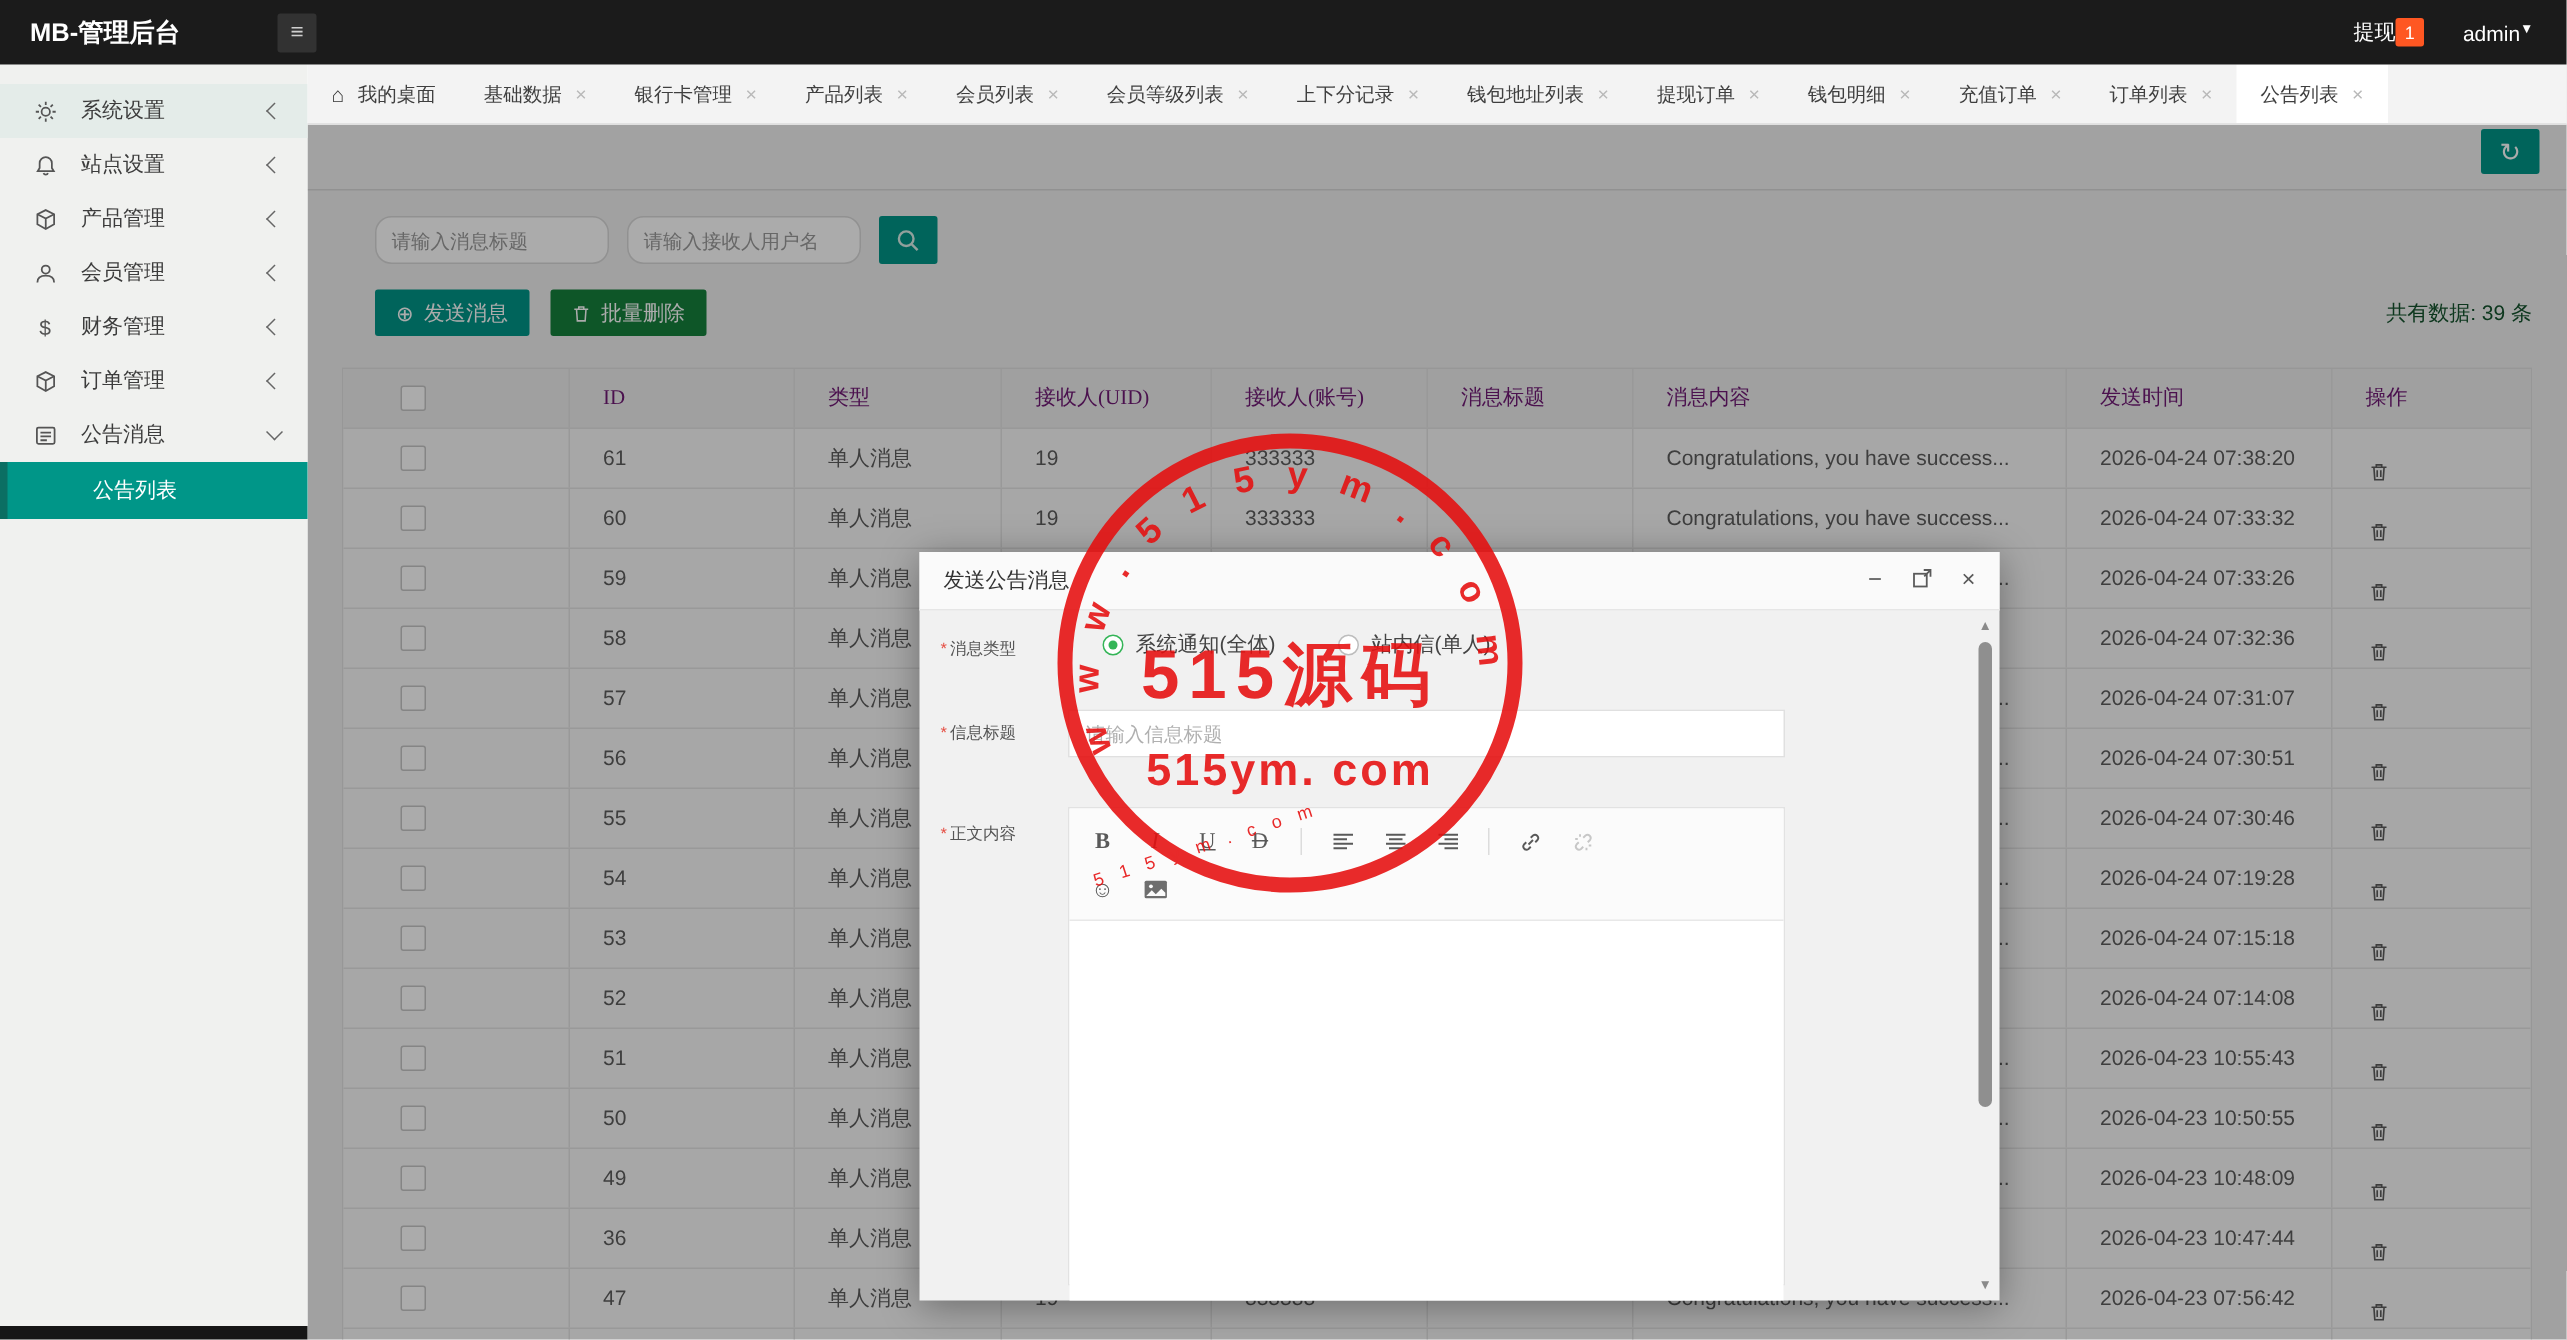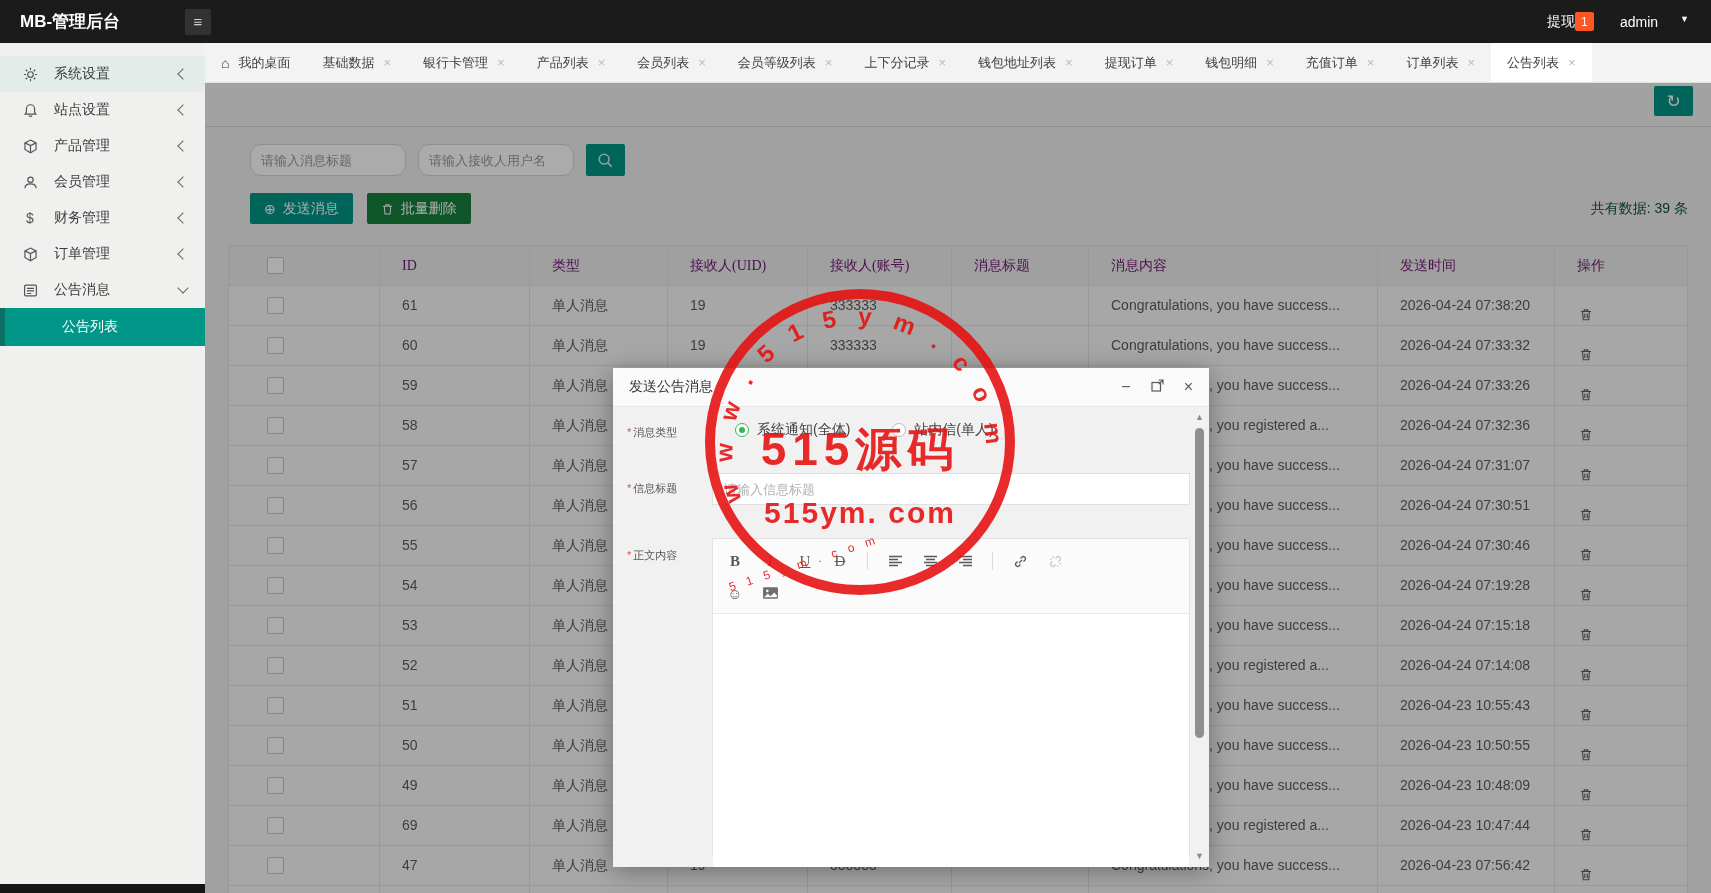--- a/index.html
+++ b/index.html
@@ -5,21 +5,21 @@
   * { margin:0; padding:0; box-sizing:border-box; }
   html,body { width:1711px; height:893px; overflow:hidden; font-family:"Liberation Sans","DejaVu Sans",sans-serif; background:#fff; }
 
   
   .topbar { position:absolute; left:0; top:0; width:1711px; height:43px; background:#1b1b1b; display:flex; align-items:center; z-index:90; }
   .brand { color:#fff; font-size:17px; font-weight:bold; padding-left:20px; width:185px; }
   .hamburger { width:26px; height:26px; background:#323232; color:#cfcfcf; font-size:15px; display:flex; align-items:center; justify-content:center; border-radius:2px; cursor:pointer; }
   .topbar-right { margin-left:auto; display:flex; align-items:center; gap:26px; padding-right:22px; }
   .withdraw { display:flex; align-items:center; gap:0; color:#fff; font-size:14px; cursor:pointer; }
   .badge { min-width:19px; height:19px; background:#ff5722; color:#fff; font-size:12px; display:flex; align-items:center; justify-content:center; border-radius:2px; padding:0 4px; }
-  .user { color:#fff; font-size:14px; display:flex; align-items:flex-start; gap:22px; cursor:pointer; }
+  .user { color:#fff; font-size:14px; display:flex; align-items:flex-start; gap:0; cursor:pointer; }
   .caret { font-size:9px; color:#fff; }
 
   
   .sidebar { position:absolute; left:0; top:43px; width:205px; height:850px; background:#f0f1ef; z-index:80; }
   .side-list { padding-top:13px;border-radius:18px; }
   .side-item { height:36px; display:flex; align-items:center; padding:0 18px 0 22px; color:#3c3c3c; font-size:14px; cursor:pointer; }
   .side-item.tinted { background:#e4ece9; }
   .side-item .sicon { width:16px; height:16px; margin-right:16px; display:flex; align-items:center; justify-content:center; color:#555; font-size:13px; }
   .side-item .slabel { flex:1; }
   .chev { width:8px; height:8px; border-left:1.5px solid #666; border-bottom:1.5px solid #666; transform:rotate(45deg); }
@@ -55,21 +55,21 @@
   .gcell { display:flex; align-items:center; padding-left:22px; font-size:14px; color:#5d5d5d; border-right:1px solid #e4e4e4; overflow:hidden; white-space:nowrap; text-overflow:ellipsis; display:block; line-height:39px; }
   .gcell:last-child { border-right:none; }
   .ghead .gcell { color:#701a75;font-family:Liberation Serif, serif; }
   .cbx { width:17px; height:17px; border:1px solid #c6c6c6; border-radius:2px; background:#fff; margin:11px 0 0 16px; cursor:pointer; }
   .trash { color:#5d5d5d; margin-top:12px; margin-left:2px; cursor:pointer; display:inline-block; }
 
   
   .overlay { position:absolute; left:205px; top:83px; width:1506px; height:810px; background:rgba(0,0,0,0.33); z-index:40; }
 
   
-  .modal { position:absolute; left:613px; top:368px; width:596px; height:499px; background:#f1f1f1; box-shadow:0 4px 24px rgba(0,0,0,.35); z-index:50; }
+  .modal { position:absolute; left:613px; top:368px; width:720px; height:499px; background:#f1f1f1; box-shadow:0 4px 24px rgba(0,0,0,.35); z-index:50; }
   .modal-header { position:absolute; left:0; top:0; width:100%; height:39px; background:#fafafa; border-bottom:1px solid #e6e6e6; display:flex; align-items:center; padding:0 16px; }
   .modal-title { font-size:14px; color:#333; }
   .mh-controls { margin-left:auto; display:flex; align-items:center; gap:20px; color:#5a5a5a; }
   .mh-controls span { cursor:pointer; font-size:16px; line-height:1; }
   .flabel { position:absolute; left:14px; width:96px; text-align:left; font-size:11px; color:#555; }
   .flabel .req { color:#e54d42; margin-right:2px; }
   .radios { position:absolute; left:122px; top:53px; display:flex; gap:42px; align-items:center; font-size:14px; color:#444; }
   .radio { display:flex; align-items:center; gap:8px; cursor:pointer; }
   .rdot { width:14px; height:14px; border-radius:50%; border:1px solid #bdbdbd; background:#fff; position:relative; }
   .rdot.sel { border-color:#35b558; }
@@ -478,21 +478,21 @@
         <div class="gcell">Congratulations, you have success...</div>
         <div class="gcell">2026-04-23 10:48:09</div>
         <div class="gcell"><span class="trash"><svg width="14" height="15" viewBox="0 0 14 14">
               <path d="M2 4h10M5.2 4V2.4h3.6V4M3.6 4l.6 8.3h5.6l.6-8.3M5.8 6v4.5M8.2 6v4.5" fill="none" stroke="#5d5d5d" stroke-width="1.1"></path>
             </svg></span></div>
       </div>
       <div class="grow">
         <div class="gcell">
           <div class="cbx"></div>
         </div>
-        <div class="gcell">69</div>
+        <div class="gcell">36</div>
         <div class="gcell">单人消息</div>
         <div class="gcell">19</div>
         <div class="gcell">333333</div>
         <div class="gcell"></div>
         <div class="gcell">Congratulations, you registered a...</div>
         <div class="gcell">2026-04-23 10:47:44</div>
         <div class="gcell"><span class="trash"><svg width="14" height="15" viewBox="0 0 14 14">
               <path d="M2 4h10M5.2 4V2.4h3.6V4M3.6 4l.6 8.3h5.6l.6-8.3M5.8 6v4.5M8.2 6v4.5" fill="none" stroke="#5d5d5d" stroke-width="1.1"></path>
             </svg></span></div>
       </div>

